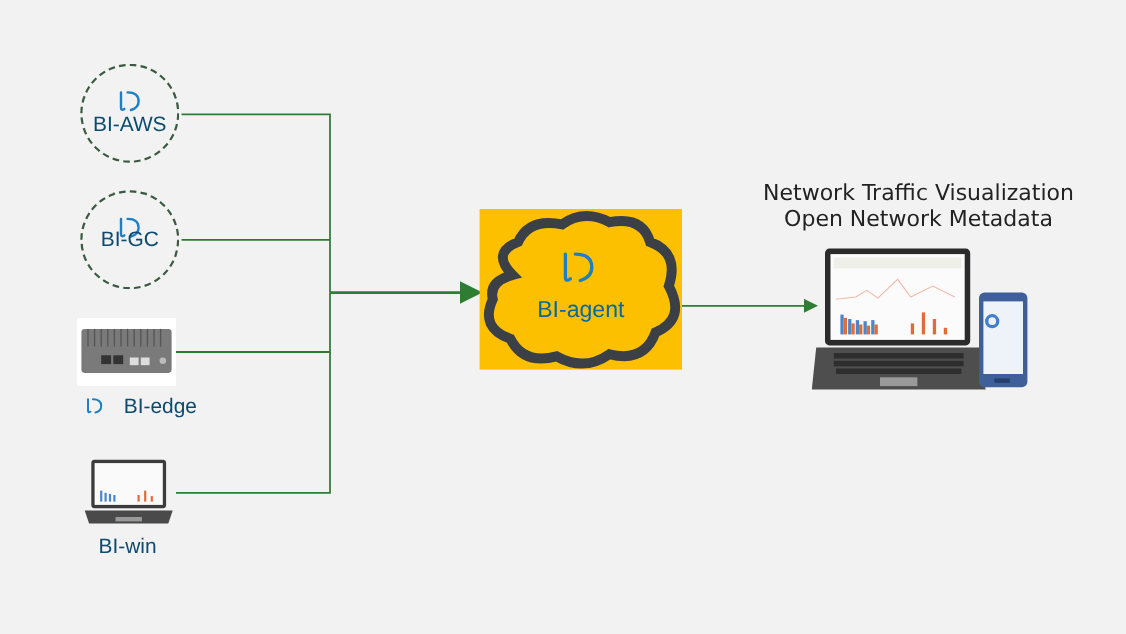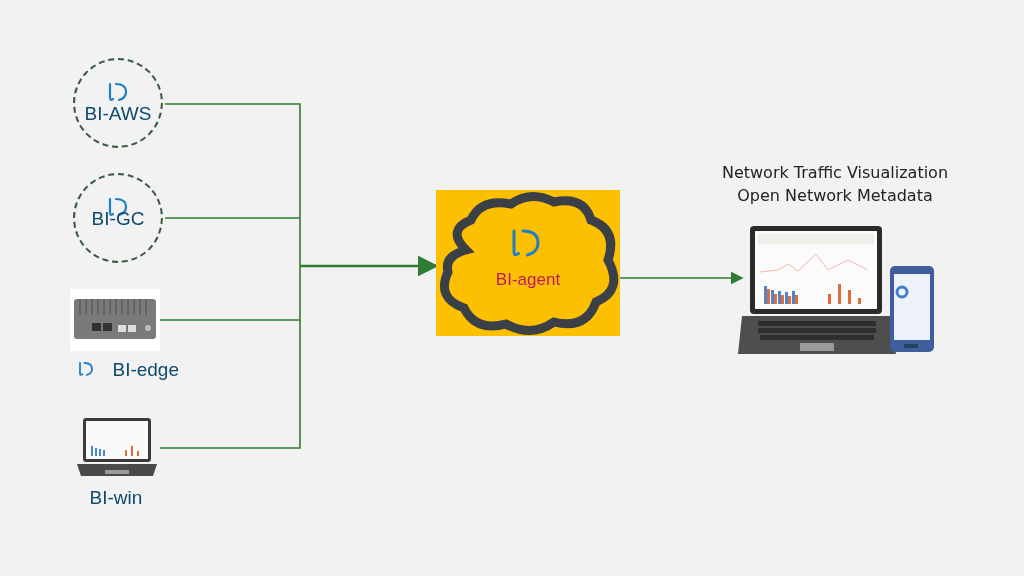--- a/index.html
+++ b/index.html
@@ -5,23 +5,23 @@
   html, body { margin:0; padding:0; }
   body { width:1024px; height:576px; background:#f2f2f2; position:relative; overflow:hidden;
          font-family:"Liberation Sans", sans-serif; }
   .abs { position:absolute; }
   svg.wires { position:absolute; left:0; top:0; }
   .node-circle { position:absolute; width:90px; height:90px; border-radius:50%;
                  border:2px dashed #3a5a40; box-sizing:border-box; }
   .node-label { position:absolute; font-size:19px; color:#0c4a6e; text-align:center; width:100px; }
   .logo { position:absolute; }
   .cloud-box { position:absolute; left:436px; top:190px; width:184px; height:146px; background:#fdc000; }
-  .agent-label { position:absolute; left:436px; top:270px; width:184px; text-align:center; font-size:17px; color:#be185d; }
+  .agent-label { position:absolute; left:436px; top:270px; width:184px; text-align:center; font-size:21px; color:#0369a1; }
   .title-line { position:absolute; left:690px; width:290px; text-align:center;
-                font-family:"DejaVu Sans", sans-serif; font-size:16px; color:#222; }
+                font-family:"DejaVu Sans", sans-serif; font-size:20px; color:#222; }
 </style>
 </head>
 <body>
 
 <svg class="wires" width="1024" height="576">
   <defs>
     <marker id="arrow" markerWidth="8" markerHeight="8" refX="7" refY="4" orient="auto">
       <path d="M0,0 L8,4 L0,8 z" fill="#2e7d32"></path>
     </marker>
   </defs>

